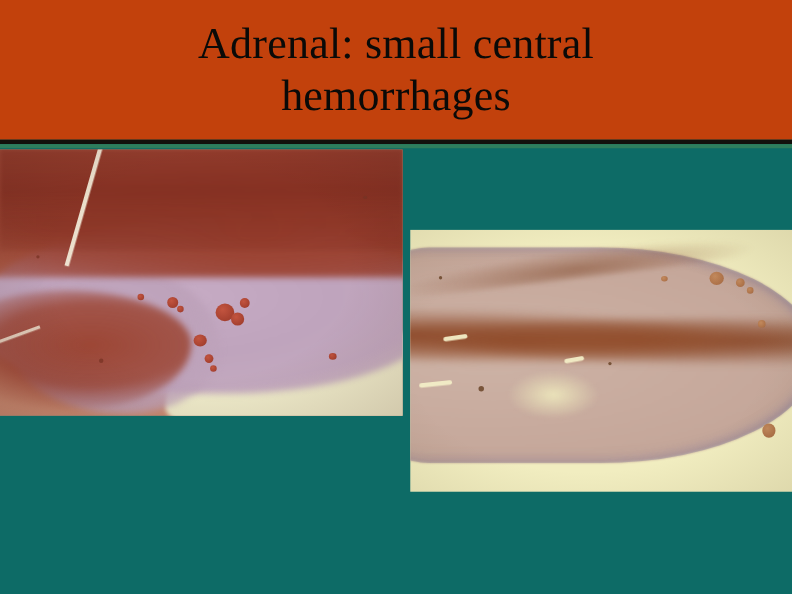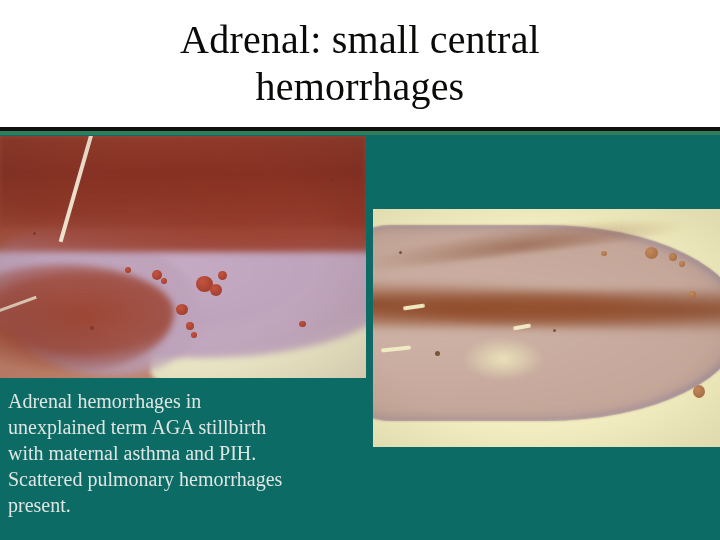--- a/index.html
+++ b/index.html
@@ -20,21 +20,21 @@
     background: #0d6b66;
     overflow: hidden;
   }
 
   
   #title-banner {
     position: absolute;
     left: 0; top: 0;
     width: 720px;
     height: 127px;
-    background: #ffffff;
+    background: #c2410c;
     box-sizing: border-box;
   }
   #slide-title {
     position: absolute;
     left: 0;
     top: 16px;
     width: 720px;
     text-align: center;
     font-family: "Liberation Serif", "DejaVu Serif", serif;
     font-size: 40px;
@@ -303,19 +303,14 @@
     <div class="rp-drop" style="left:306px; top:52px; width:6px; height:6px;"></div>
     <div class="rp-drop" style="left:316px; top:82px; width:7px; height:7px;"></div>
     <div class="rp-drop" style="left:320px; top:176px; width:12px; height:13px;"></div>
     <div class="rp-drop" style="left:228px; top:42px; width:6px; height:5px;"></div>
     <div class="rp-speck" style="left:62px; top:142px; width:5px; height:5px;"></div>
     <div class="rp-speck" style="left:180px; top:120px; width:3px; height:3px;"></div>
     <div class="rp-speck" style="left:26px; top:42px; width:3px; height:3px;"></div>
     <div class="rp-layer" id="rp-vignette"></div>
   </div>
 
-  <div id="caption">Adrenal hemorrhages in
-unexplained term AGA stillbirth
-with maternal asthma and PIH.
-Scattered pulmonary hemorrhages
-present.</div>
 
 </div>
 
 </body></html>

